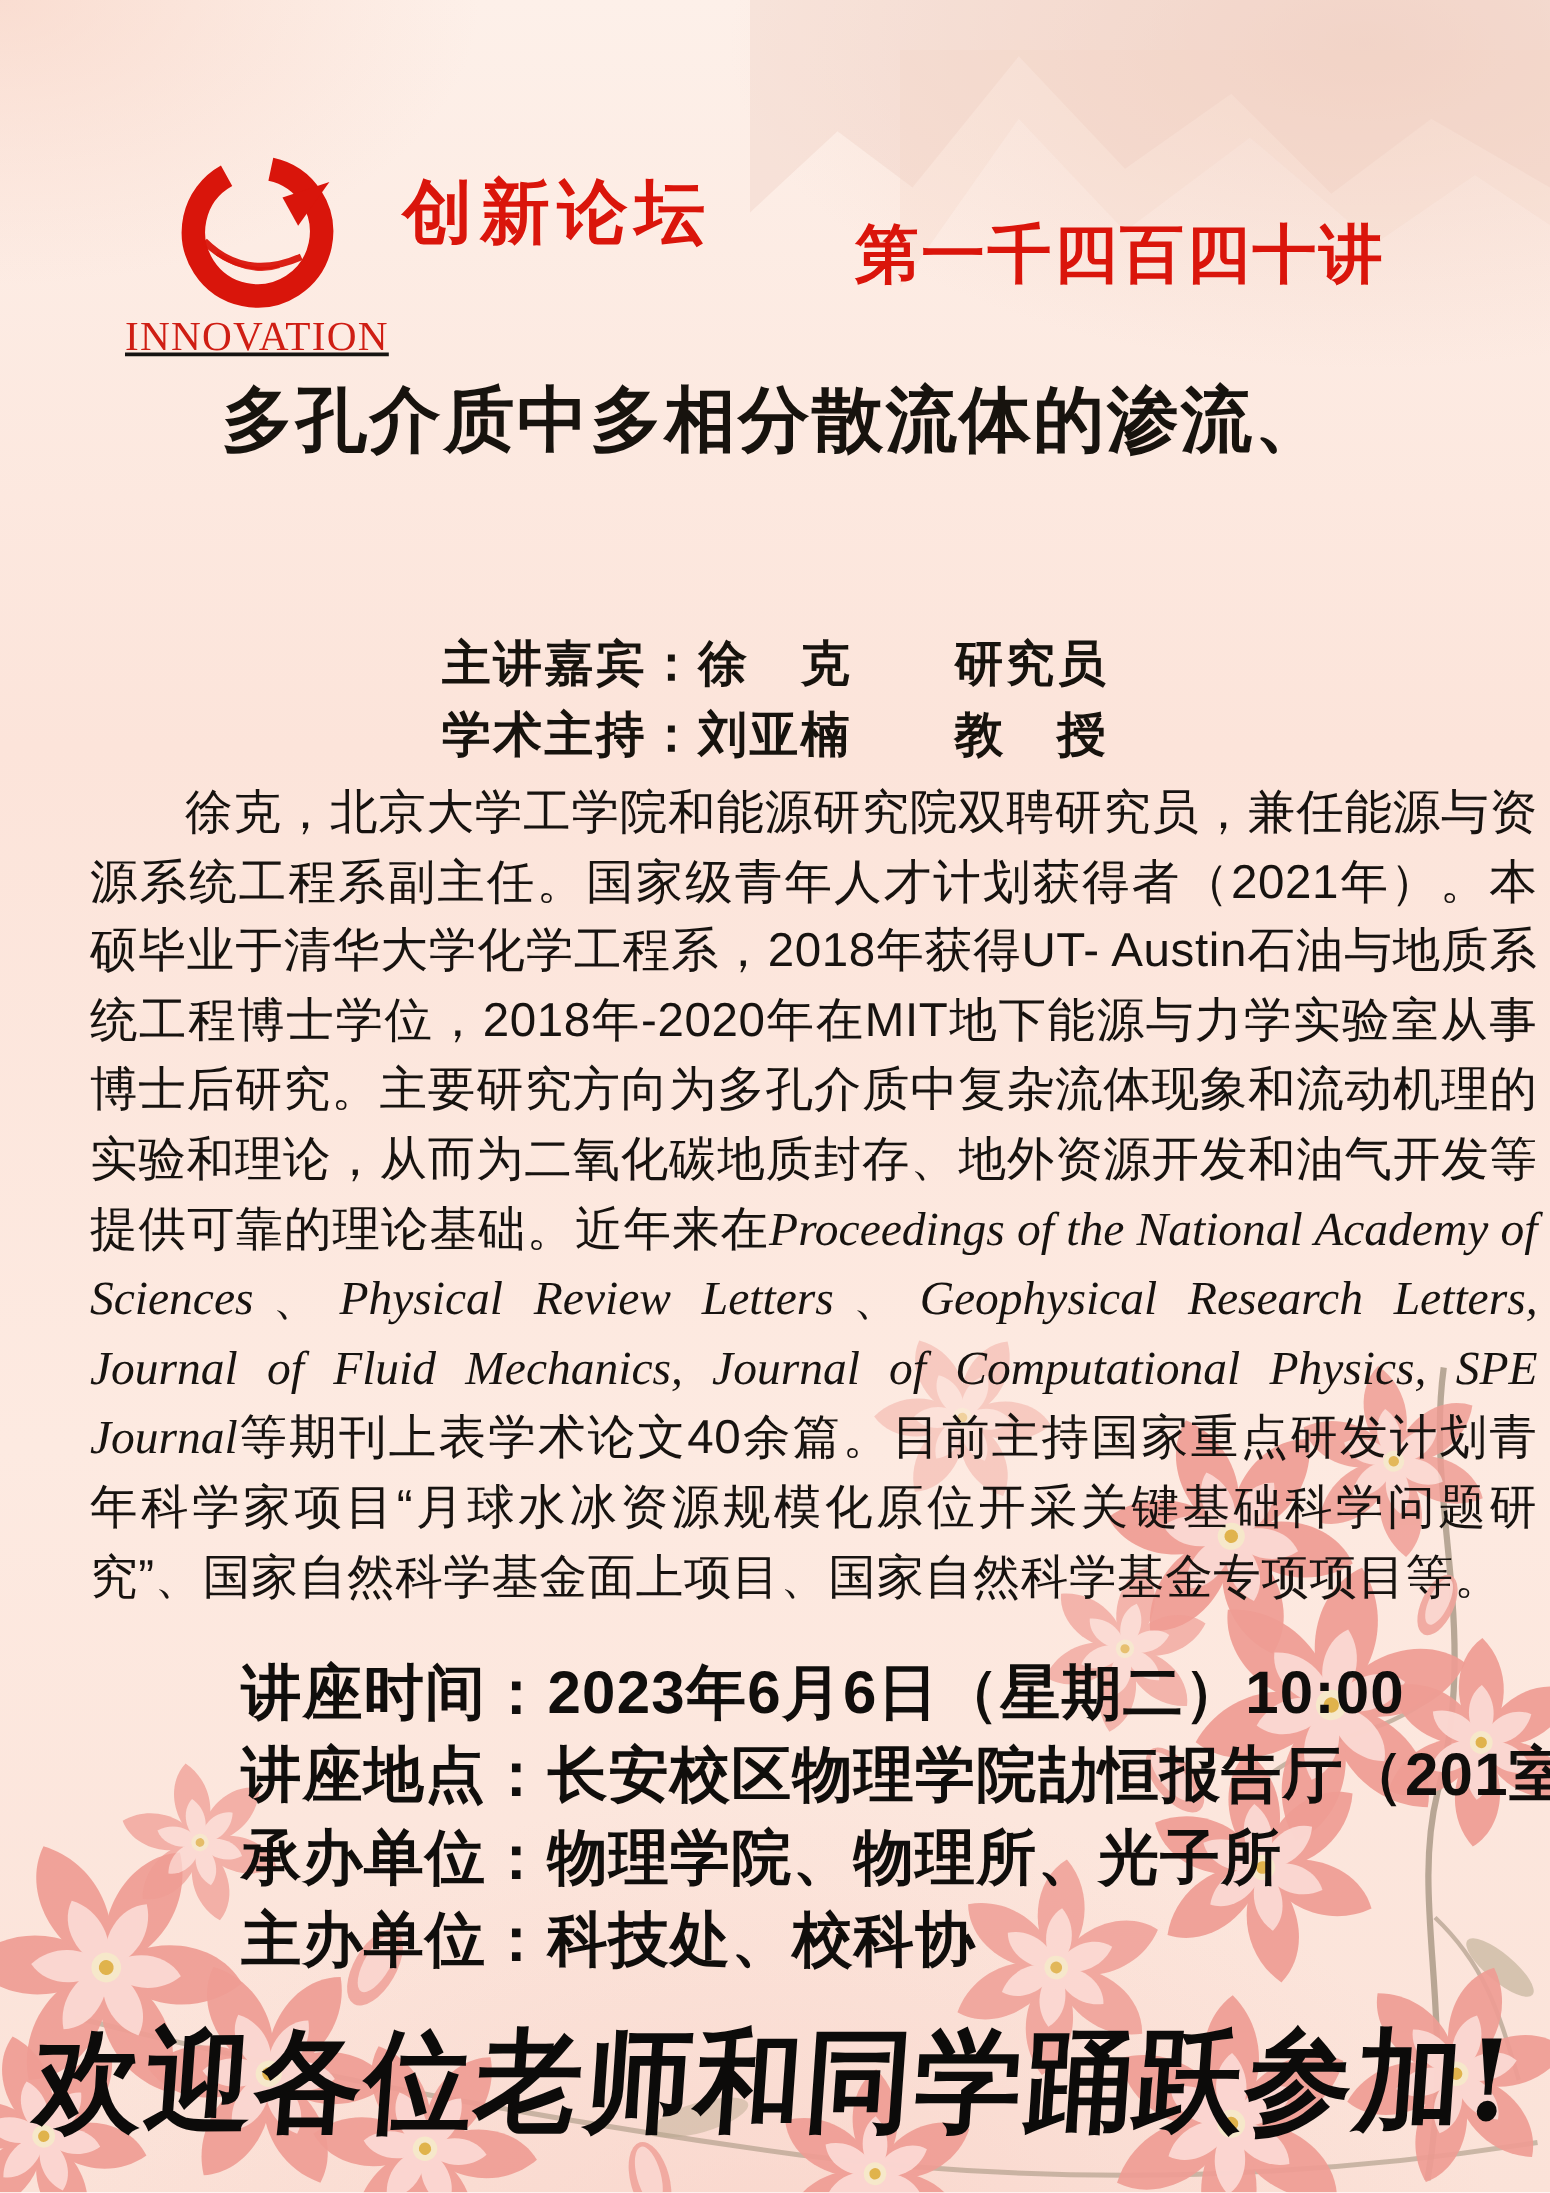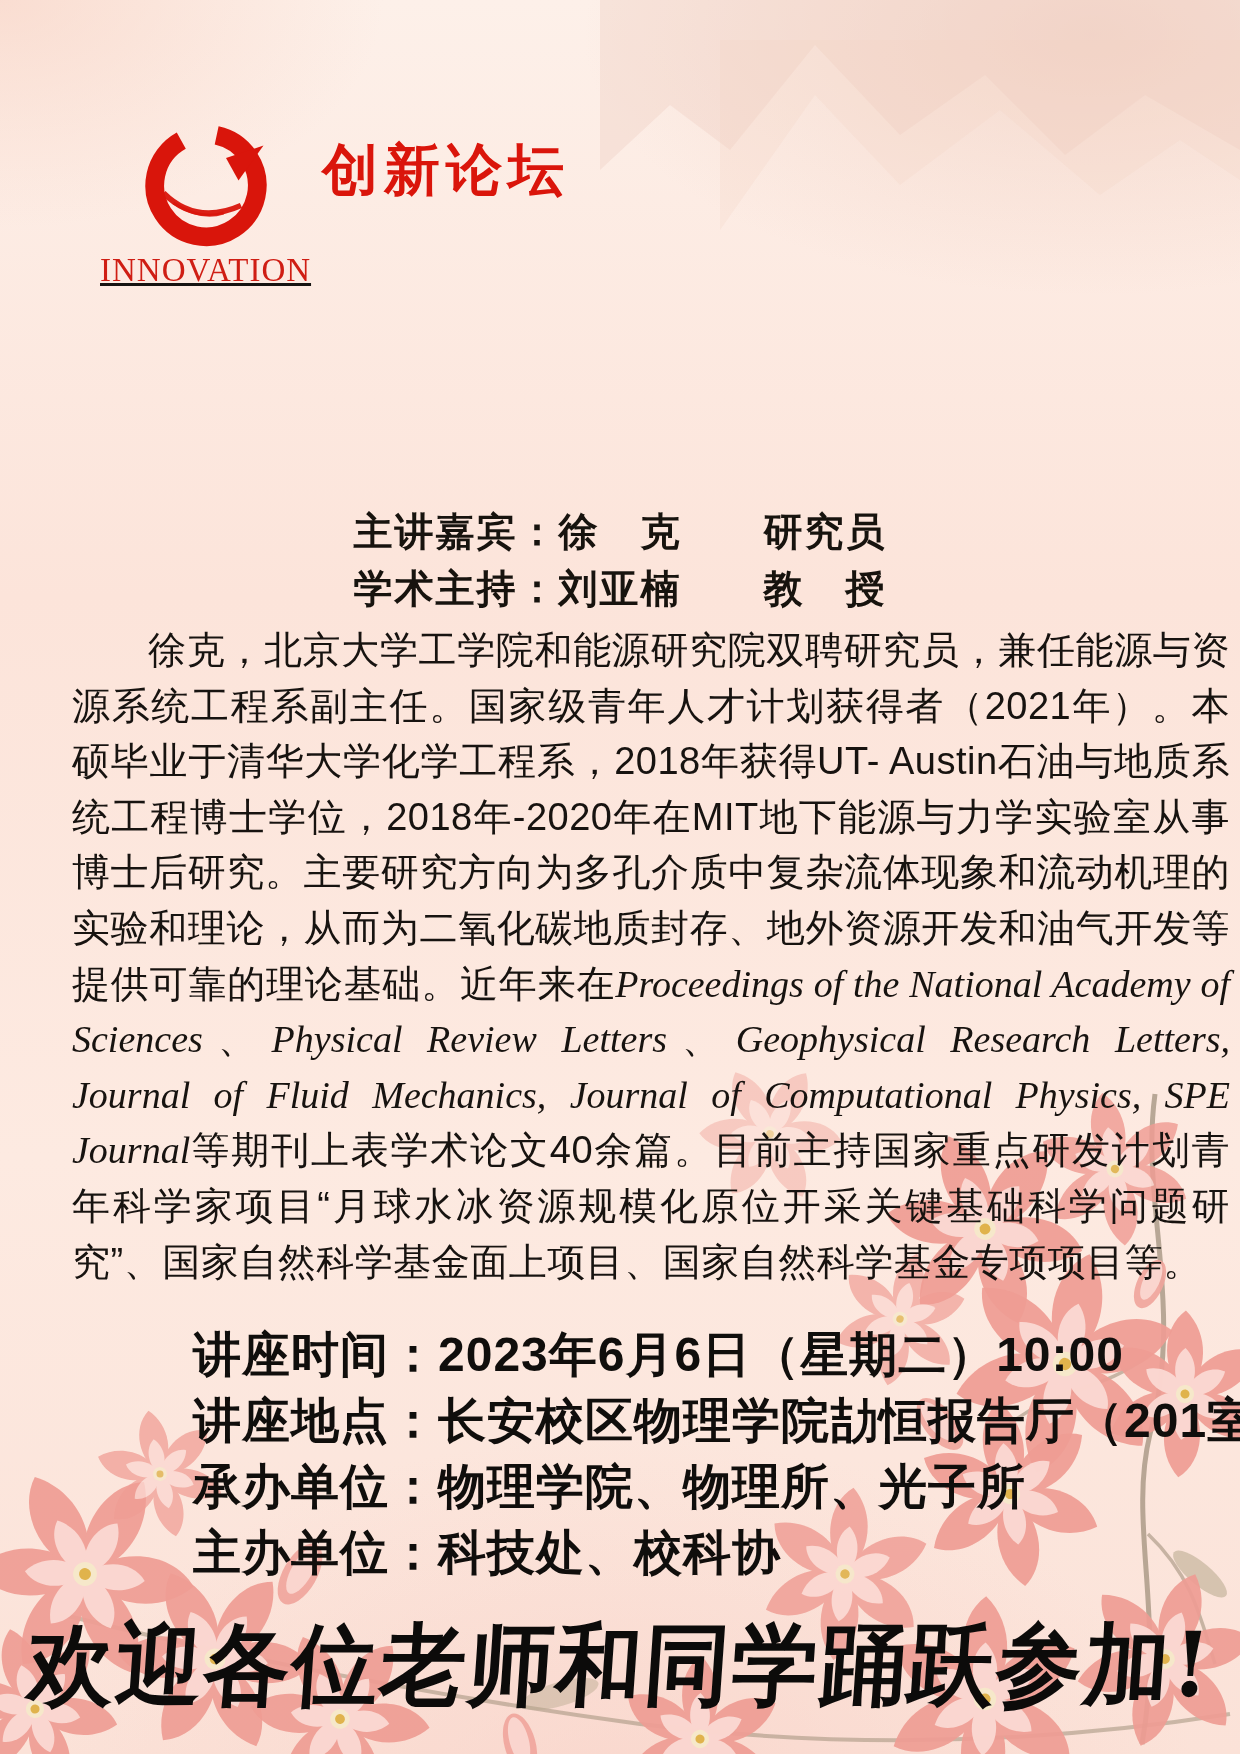--- a/index.html
+++ b/index.html
@@ -120,22 +120,24 @@
     <div class="logo">
       <svg width="150" height="150" viewBox="0 0 120 120">
         <circle cx="60" cy="62" r="41" fill="none" stroke="#d9150b" stroke-width="15" stroke-dasharray="228 30" transform="rotate(-78 60 62)"></circle>
         <path d="M76 40 L106 30 L86 58 Z" fill="#d9150b"></path>
         <path d="M26 68 Q 52 94 88 78" stroke="#d9150b" stroke-width="4.5" fill="none" opacity="0.95"></path>
         <path d="M34 76 Q 56 90 74 84" stroke="#d9150b" stroke-width="2.5" fill="none" opacity="0.85"></path>
       </svg>
       <div class="logo-word">INNOVATION</div>
     </div>
     <div class="forum-title">创新论坛</div>
+    <div class="lecture-no">第一千四百四十讲</div>
 
     <div class="main-title">
+      <div>多孔介质中多相分散流体的渗流、</div>
     </div>
 
     <div class="speakers">
       <div>主讲嘉宾：徐　克　　研究员</div>
       <div>学术主持：刘亚楠　　教　授</div>
     </div>
 
     <p class="bio"><span>徐克，北京大学工学院和能源研究院双聘研究员，兼任能源与资源系统工程系副主任。国家级青年人才计划获得者（2021年）。本硕毕业于清华大学化学工程系，2018年获得UT- Austin石油与地质系统工程博士学位，2018年-2020年在MIT地下能源与力学实验室从事博士后研究。主要研究方向为多孔介质中复杂流体现象和流动机理的实验和理论，从而为二氧化碳地质封存、地外资源开发和油气开发等提供可靠的理论基础。近年来在</span><span class="en">Proceedings of the National Academy of Sciences</span><span>、</span><span class="en">Physical Review Letters</span><span>、</span><span class="en">Geophysical Research Letters, Journal of Fluid Mechanics, Journal of Computational Physics, SPE Journal</span><span>等期刊上表学术论文40余篇。目前主持国家重点研发计划青年科学家项目“月球水冰资源规模化原位开采关键基础科学问题研究”、国家自然科学基金面上项目、国家自然科学基金专项项目等。</span></p>
 
     <div class="details">

